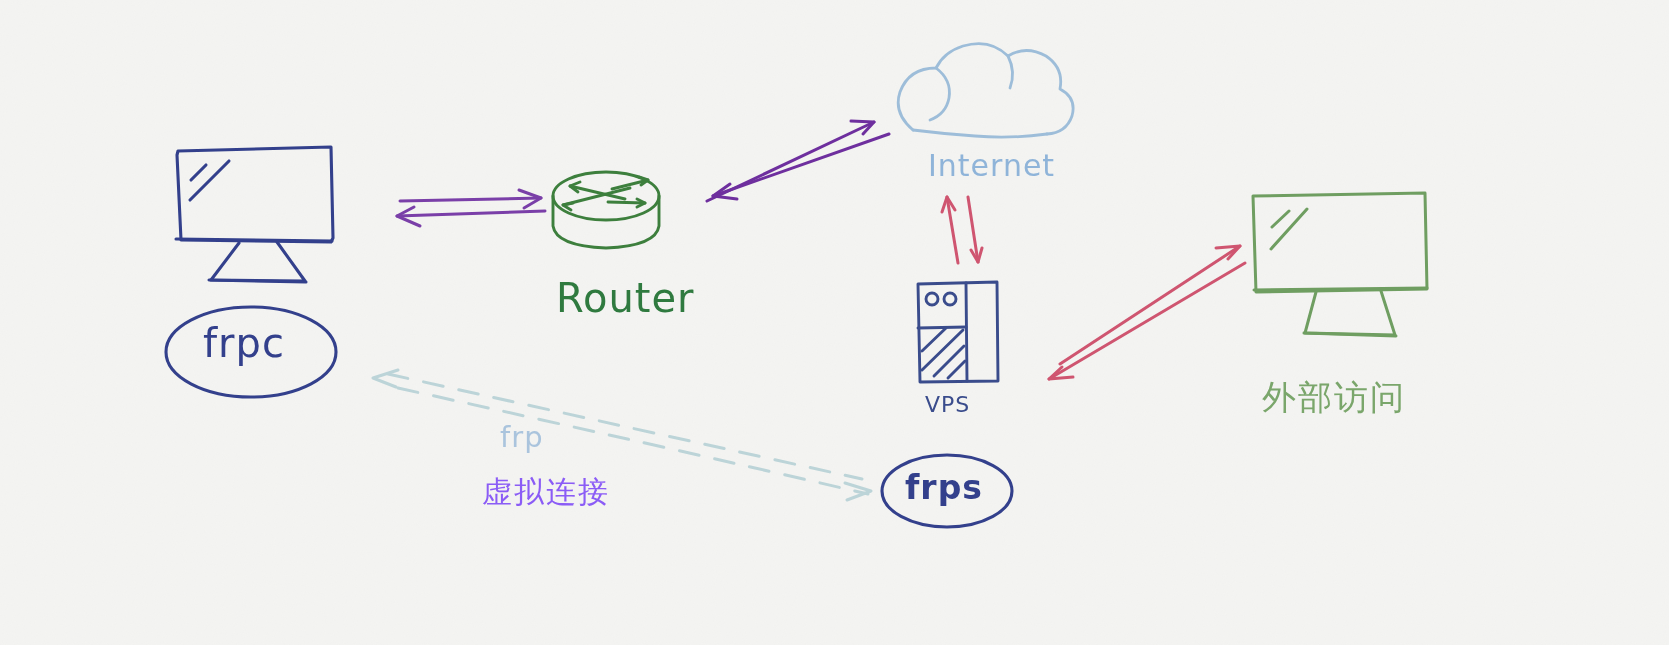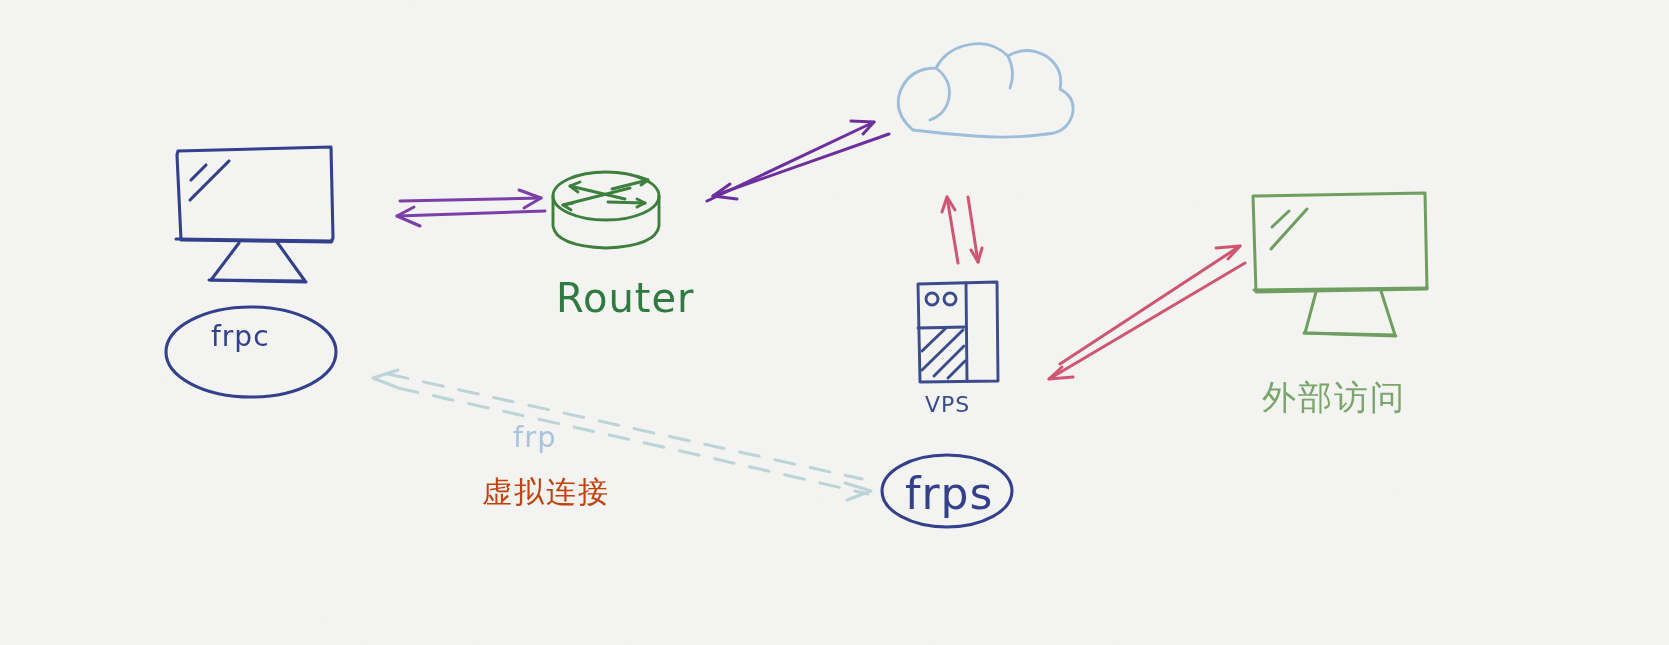--- a/index.html
+++ b/index.html
@@ -26,24 +26,24 @@
     position: absolute;
     font-family: "DejaVu Sans", sans-serif;
     white-space: nowrap;
     letter-spacing: 1px;
     user-select: none;
   }
   .lbl-router   { left: 556px; top: 275px; font-size: 40px; color: #2f7a3f; }
   .lbl-internet { left: 928px; top: 148px; font-size: 30px; color: #8fb4d9; }
   .lbl-vps      { left: 925px; top: 392px; font-size: 22px; color: #3a4c8c; }
   .lbl-external { left: 1262px; top: 375px; font-size: 34px; color: #7aa66b; letter-spacing: 2px; text-align: right; }
-  .lbl-frp      { left: 500px; top: 420px; font-size: 29px; color: #aac4dd; margin-left: 13px; }
-  .lbl-frpvc    { left: 482px; top: 472px; font-size: 30px; color: #c2410c; letter-spacing: 2px; }
-  .lbl-frpc     { left: 203px; top: 320px; font-size: 28px; color: #33408c; margin-left: 8px; }
-  .lbl-frps     { left: 905px; top: 468px; font-size: 44px; color: #33408c; }
+  .lbl-frp      { left: 500px; top: 420px; font-size: 29px; color: #aac4dd; }
+  .lbl-frpvc    { left: 482px; top: 472px; font-size: 30px; color: #8b5cf6; letter-spacing: 2px; }
+  .lbl-frpc     { left: 203px; top: 320px; font-size: 40px; color: #33408c; }
+  .lbl-frps     { left: 905px; top: 468px; font-size: 33px; color: #33408c; font-weight: bold; }
 </style>
 </head>
 <body>
 
 <div id="canvas-root">
 
   <svg id="diagram-svg" viewBox="0 0 1669 645">
     <defs>
       <filter id="paper-grain" x="0" y="0" width="100%" height="100%">
         <feTurbulence type="fractalNoise" baseFrequency="0.9" numOctaves="3" result="n"></feTurbulence>
@@ -156,20 +156,21 @@
       <path d="M398 388 Q648 443 868 494"></path>
     </g>
     <g fill="none" stroke="#bcd4d8" stroke-width="3" stroke-linecap="round" stroke-linejoin="round">
       <path d="M373 378 L398 370 M373 378 L396 387"></path>
       <path d="M871 491 L845 483 M871 491 L847 500"></path>
     </g>
   </svg>
 
   <div class="hand-label lbl-router">Router</div>
 
+  <div class="hand-label lbl-internet">Internet</div>
 
   <div class="hand-label lbl-vps">VPS</div>
 
   <div class="hand-label lbl-external">外部访问</div>
 
   <div class="hand-label lbl-frp">frp</div>
 
   <div class="hand-label lbl-frpvc">虚拟连接</div>
 
   <div class="hand-label lbl-frpc">frpc</div>

